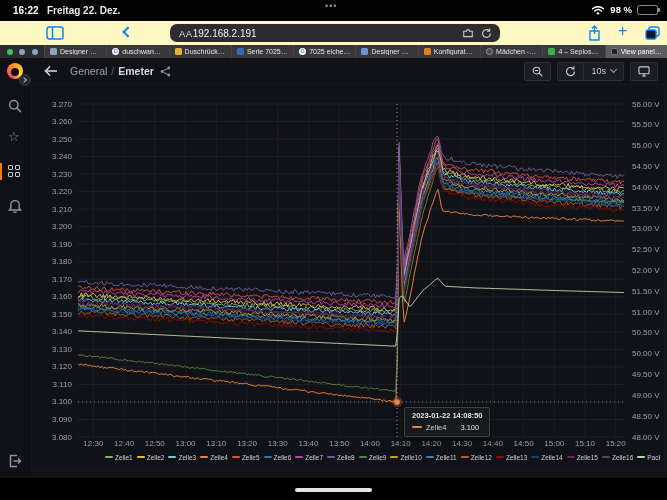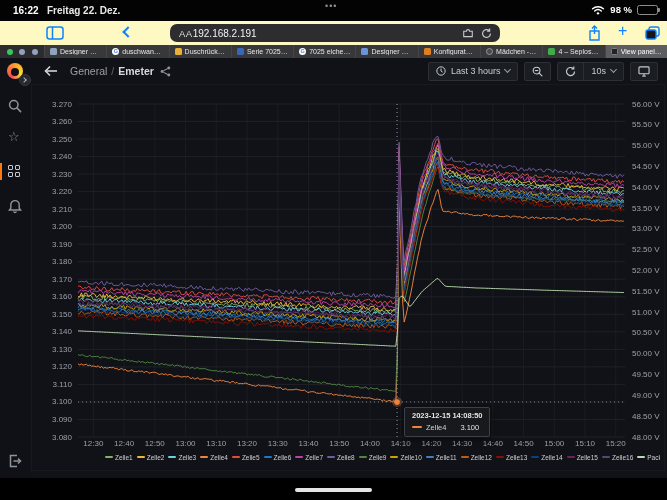--- a/index.html
+++ b/index.html
@@ -222,28 +222,20 @@
         <span class="crumb-page">Emeter</span>
       </span>
       <svg style="margin-left:6px" width="11" height="11" viewBox="0 0 12 12">
         <circle cx="9.6" cy="2.2" r="1.6" fill="#8e949e"></circle>
           <circle cx="2.3" cy="6" r="1.6" fill="#8e949e"></circle>
           <circle cx="9.6" cy="9.8" r="1.6" fill="#8e949e"></circle>
         <line x1="3.6" y1="5.3" x2="8.4" y2="2.8" stroke="#8e949e" stroke-width="1.1"></line>
         <line x1="3.6" y1="6.7" x2="8.4" y2="9.2" stroke="#8e949e" stroke-width="1.1"></line>
       </svg>
       <span class="hdr-right">
-        <span class="gbtn">
-          <svg width="10" height="10" viewBox="0 0 12 12">
-            <circle cx="6" cy="6" r="5" fill="none" stroke="#c9ccd1" stroke-width="1.2"></circle>
-            <path d="M6 3v3l2 1.4" fill="none" stroke="#c9ccd1" stroke-width="1.2"></path>
-          </svg>
-          <span>Last 3 hours</span>
-          <span class="caret"></span>
-        </span>
         <span class="gbtn">
           <svg width="11" height="11" viewBox="0 0 13 13">
             <circle cx="5.4" cy="5.4" r="4" fill="none" stroke="#c9ccd1" stroke-width="1.3"></circle>
             <line x1="3.4" y1="5.4" x2="7.4" y2="5.4" stroke="#c9ccd1" stroke-width="1.3"></line>
             <line x1="8.4" y1="8.4" x2="11.8" y2="11.8" stroke="#c9ccd1" stroke-width="1.3" stroke-linecap="round"></line>
           </svg>
         </span>
         <span class="gbtn">
           <svg width="11" height="11" viewBox="0 0 12 12">
             <path d="M10.4 6a4.4 4.4 0 1 1-1.3-3.1" fill="none" stroke="#c9ccd1" stroke-width="1.3"></path>
@@ -448,21 +440,21 @@
         <span class="sw" style="background: rgb(88, 68, 119);"></span>
         <span class="nm">Zelle16</span>
       </span>
       <span class="legend-item push-right">
         <span class="sw" style="background: rgb(183, 219, 171);"></span>
         <span class="nm">Packspannung</span>
       </span>
     </div>
 
   <div class="tooltip">
-    <div class="tt-time">2023-12-15 14:08:50</div>
+    <div class="tt-time">2023-01-22 14:08:50</div>
     <div class="tt-row">
       <span class="tt-sw"></span>
       <span class="tt-name">Zelle4</span>
       <span class="tt-val">3.100</span>
     </div>
   </div>
 
   <div class="homebar">
     <div class="homepill"></div>
   </div>

